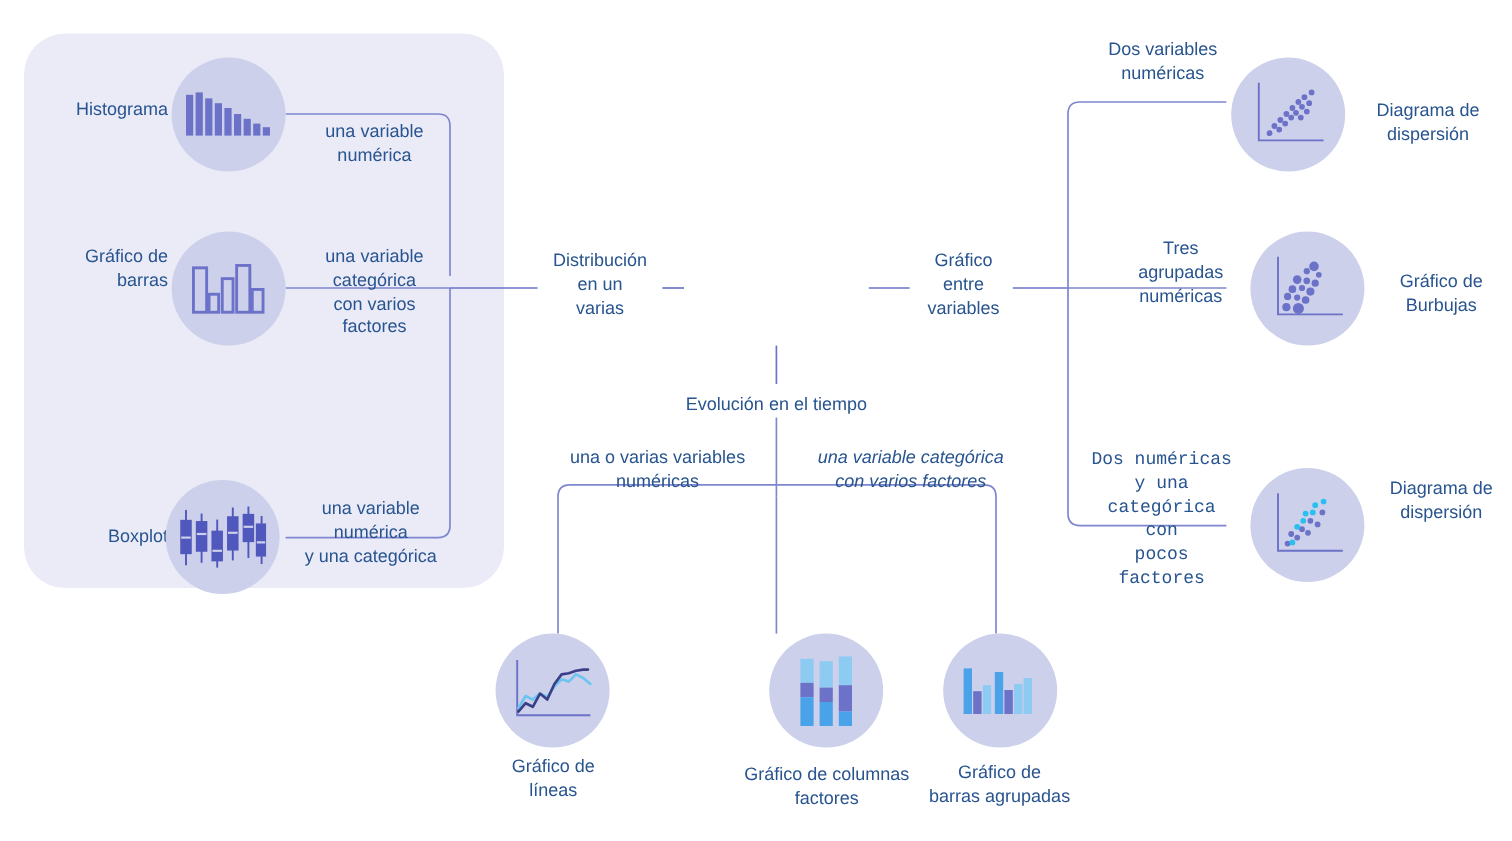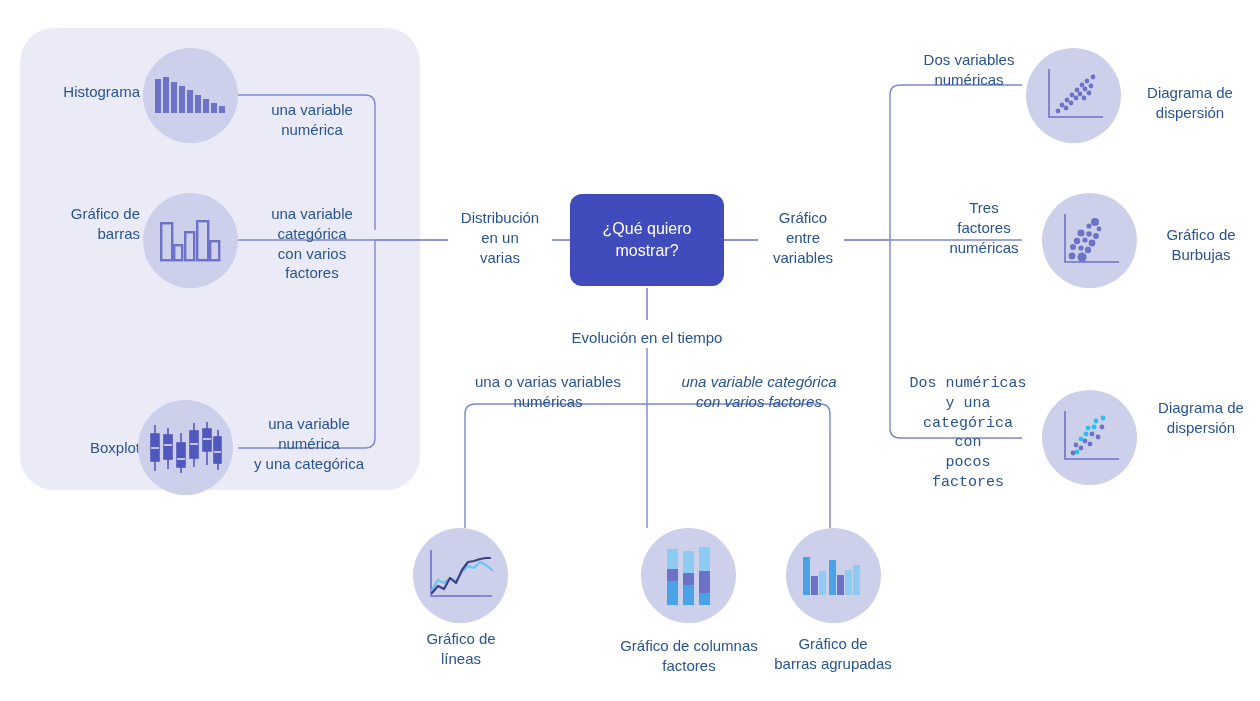--- a/index.html
+++ b/index.html
@@ -68,22 +68,20 @@
       <path d="M 647 288 V 320" stroke="#6a72c9"></path>
 
       <path d="M 647 348 V 404"></path>
       <path d="M 647 404 H 475 Q 465 404 465 414 V 528"></path>
       <path d="M 647 404 V 414"></path>
       <path d="M 647 414 V 528"></path>
       <path d="M 647 404 H 820 Q 830 404 830 414 V 528"></path>
     </g>
   </svg>
 
-  <div class="center-node" style="left:570px;top:194px;width:154px;height:92px;">¿Qué quiero
-mostrar?</div>
 
   <div class="lbl c" style="left:444px;top:208px;width:112px;">Distribución
 en un
 varias</div>
   <div class="lbl c" style="left:750px;top:208px;width:106px;">Gráfico
 entre
 variables</div>
   <div class="lbl c" style="left:527px;top:328px;width:240px;">Evolución en el tiempo</div>
 
   <div class="lbl r" style="left:20px;top:82px;width:120px;">Histograma</div>
@@ -147,21 +145,21 @@
         <line x1="40" y1="23" x2="48" y2="23"></line>
         <line x1="53" y1="18" x2="61" y2="18"></line>
         <line x1="64" y1="31" x2="71" y2="31"></line>
       </g>
     </svg>
   </div>
   <div class="lbl c" style="left:234px;top:414px;width:150px;">una variable
 numérica
 y una categórica</div>
 
-  <div class="lbl c" style="left:908px;top:50px;width:122px;">Dos variables
+  <div class="lbl c" style="left:908px;top:32px;width:122px;">Dos variables
 numéricas</div>
   <div class="circle" style="left:1026px;top:48px;width:95px;height:95px;">
     <svg width="62" height="58" viewBox="0 0 62 58">
       <g stroke="#6b72c8" stroke-width="1.6" fill="none">
         <path d="M 6 2 V 50 H 60"></path>
       </g>
       <g fill="#6b72c8">
         <circle cx="15" cy="44" r="2.4"></circle>
           <circle cx="19" cy="38" r="2.4"></circle>
         <circle cx="23" cy="41" r="2.4"></circle>
@@ -178,21 +176,21 @@
           <circle cx="48" cy="19" r="2.4"></circle>
         <circle cx="50" cy="10" r="2.4"></circle>
           <circle cx="41" cy="31" r="2.4"></circle>
       </g>
     </svg>
   </div>
   <div class="lbl c" style="left:1128px;top:83px;width:124px;">Diagrama de
 dispersión</div>
 
   <div class="lbl c" style="left:928px;top:198px;width:112px;">Tres
-factores
+agrupadas
 numéricas</div>
   <div class="circle" style="left:1042px;top:193px;width:95px;height:95px;">
     <svg width="62" height="58" viewBox="0 0 62 58">
       <g stroke="#6b72c8" stroke-width="1.6" fill="none">
         <path d="M 6 2 V 50 H 60"></path>
       </g>
       <g fill="#6b72c8">
         <circle cx="13" cy="44" r="3.4"></circle>
           <circle cx="23" cy="45" r="4.6"></circle>
         <circle cx="14" cy="35" r="3.0"></circle>

